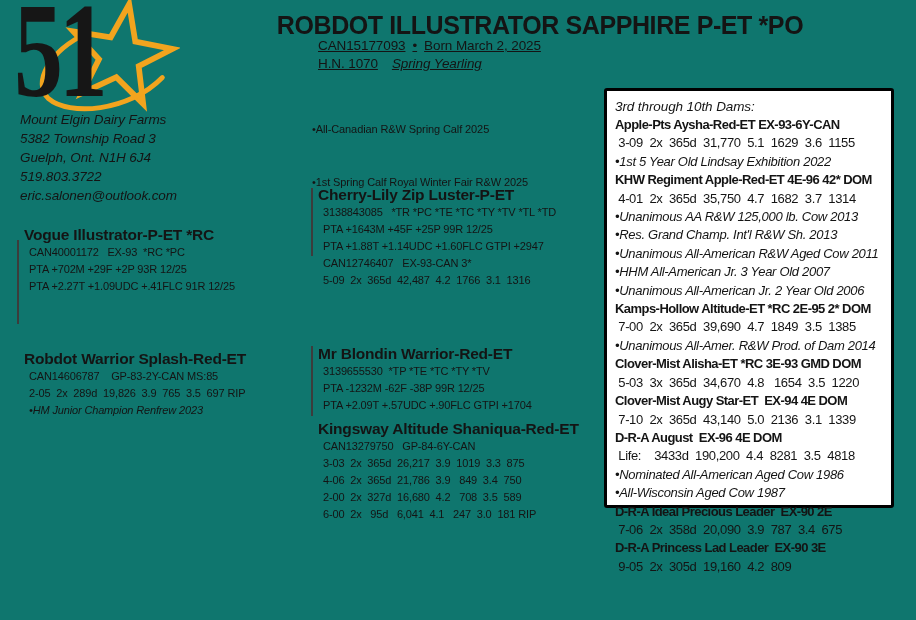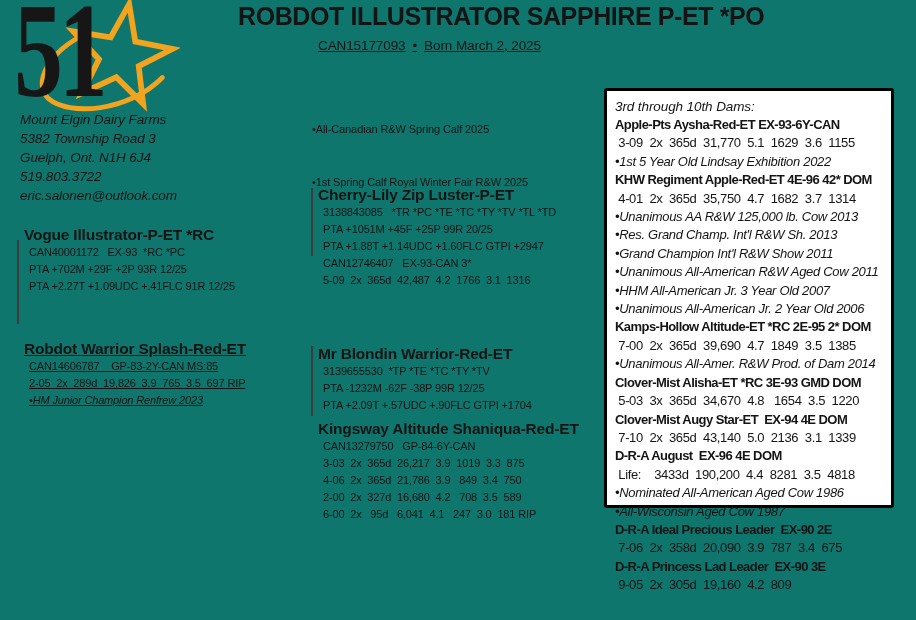--- a/index.html
+++ b/index.html
@@ -10,21 +10,21 @@
   .lot-num{position:absolute;left:14px;top:-18px;z-index:2;
            font-family:"Liberation Serif",serif;font-weight:700;font-size:136px;line-height:1;
            letter-spacing:-6px;color:#161616;transform:scaleX(.72);transform-origin:left top;}
   .star-svg{position:absolute;left:30px;top:-6px;width:150px;height:144px;z-index:1;}
 
   
   .farm{position:absolute;left:20px;top:110px;z-index:3;font-style:italic;
         font-size:13.5px;line-height:19px;letter-spacing:-.1px;}
 
   
-  .title{position:absolute;left:238px;top:2px;width:604px;
+  .title{position:absolute;left:238px;top:11px;width:604px;text-align:center;
          font-weight:700;font-size:25px;letter-spacing:-.4px;white-space:nowrap;}
   .subline{position:absolute;left:318px;font-size:13.5px;letter-spacing:-.1px;white-space:pre;text-decoration:underline;}
   .sub-reg{top:38px;}
   .sub-hn{top:56px;}
   .sep-dot{margin:0 7px;}
   .age-class{font-style:italic;margin-left:14px;}
 
   
   .top-awards{position:absolute;left:312px;top:86px;
               font-size:11px;line-height:17.5px;letter-spacing:-.1px;white-space:pre;}
@@ -61,48 +61,49 @@
   <div class="farm">
     <div>Mount Elgin Dairy Farms</div>
     <div>5382 Township Road 3</div>
     <div>Guelph, Ont.  N1H 6J4</div>
     <div>519.803.3722</div>
     <div>eric.salonen@outlook.com</div>
   </div>
 
   <div class="title">ROBDOT ILLUSTRATOR SAPPHIRE P-ET *PO</div>
   <div class="subline sub-reg"><span>CAN15177093</span><span class="sep-dot">•</span><span>Born March 2, 2025</span></div>
+  <div class="subline sub-hn"><span>H.N. 1070</span><span class="age-class">Spring Yearling</span></div>
 
   <div class="top-awards">
     <div>•All-Canadian R&amp;W Spring Calf 2025</div>
     <div>•1st Spring Calf Royal Winter Fair R&amp;W 2025</div>
   </div>
 
   <div class="bracket" style="left:17px;top:240px;height:84px;"></div>
   <div class="bracket" style="left:311px;top:188px;height:68px;"></div>
   <div class="bracket" style="left:311px;top:346px;height:70px;"></div>
 
   <div class="ped-block" style="left:24px;top:225px;width:286px;">
     <div class="ped-title">Vogue Illustrator-P-ET *RC</div>
     <div class="ped-line">CAN40001172   EX-93  *RC *PC</div>
     <div class="ped-line">PTA +702M +29F +2P 93R 12/25</div>
     <div class="ped-line">PTA +2.27T +1.09UDC +.41FLC 91R 12/25</div>
   </div>
 
-  <div class="ped-block" style="left:24px;top:339px;width:286px;text-decoration:underline;">
+  <div class="ped-block" style="left:24px;top:349px;width:286px;">
     <div class="ped-title">Robdot Warrior Splash-Red-ET</div>
     <div class="ped-line">CAN14606787    GP-83-2Y-CAN MS:85</div>
     <div class="ped-line">2-05  2x  289d  19,826  3.9  765  3.5  697 RIP</div>
     <div class="ped-line ped-award">•HM Junior Champion Renfrew 2023</div>
   </div>
 
   <div class="ped-block" style="left:318px;top:185px;width:286px;">
     <div class="ped-title">Cherry-Lily Zip Luster-P-ET</div>
     <div class="ped-line">3138843085   *TR *PC *TE *TC *TY *TV *TL *TD</div>
-    <div class="ped-line">PTA +1051M +45F +25P 99R 20/25</div>
+    <div class="ped-line">PTA +1643M +45F +25P 99R 12/25</div>
     <div class="ped-line">PTA +1.88T +1.14UDC +1.60FLC GTPI +2947</div>
     <div class="ped-line">CAN12746407   EX-93-CAN 3*</div>
     <div class="ped-line">5-09  2x  365d  42,487  4.2  1766  3.1  1316</div>
   </div>
 
   <div class="ped-block" style="left:318px;top:344px;width:286px;">
     <div class="ped-title">Mr Blondin Warrior-Red-ET</div>
     <div class="ped-line">3139655530  *TP *TE *TC *TY *TV</div>
     <div class="ped-line">PTA -1232M -62F -38P 99R 12/25</div>
     <div class="ped-line">PTA +2.09T +.57UDC +.90FLC GTPI +1704</div>
@@ -117,21 +118,20 @@
 
   <div class="dams-box">
     <div class="d-head">3rd through 10th Dams:</div>
     <div class="dline d-name">Apple-Pts Aysha-Red-ET EX-93-6Y-CAN</div>
     <div class="dline d-rec"> 3-09  2x  365d  31,770  5.1  1629  3.6  1155</div>
     <div class="dline d-award">•1st 5 Year Old Lindsay Exhibition 2022</div>
     <div class="dline d-name">KHW Regiment Apple-Red-ET 4E-96 42* DOM</div>
     <div class="dline d-rec"> 4-01  2x  365d  35,750  4.7  1682  3.7  1314</div>
     <div class="dline d-award">•Unanimous AA R&amp;W 125,000 lb. Cow 2013</div>
     <div class="dline d-award">•Res. Grand Champ. Int'l R&amp;W Sh. 2013</div>
-    <div class="dline d-award">•Grand Champion Int'l R&amp;W Show 2011</div>
     <div class="dline d-award">•Unanimous All-American R&amp;W Aged Cow 2011</div>
     <div class="dline d-award">•HHM All-American Jr. 3 Year Old 2007</div>
     <div class="dline d-award">•Unanimous All-American Jr. 2 Year Old 2006</div>
     <div class="dline d-name">Kamps-Hollow Altitude-ET *RC 2E-95 2* DOM</div>
     <div class="dline d-rec"> 7-00  2x  365d  39,690  4.7  1849  3.5  1385</div>
     <div class="dline d-award">•Unanimous All-Amer. R&amp;W Prod. of Dam 2014</div>
     <div class="dline d-name">Clover-Mist Alisha-ET *RC 3E-93 GMD DOM</div>
     <div class="dline d-rec"> 5-03  3x  365d  34,670  4.8   1654  3.5  1220</div>
     <div class="dline d-name">Clover-Mist Augy Star-ET  EX-94 4E DOM</div>
     <div class="dline d-rec"> 7-10  2x  365d  43,140  5.0  2136  3.1  1339</div>

